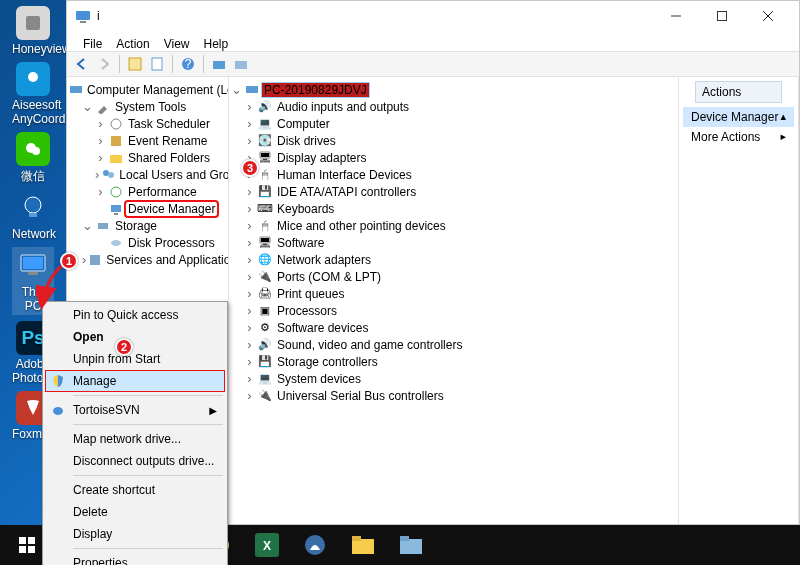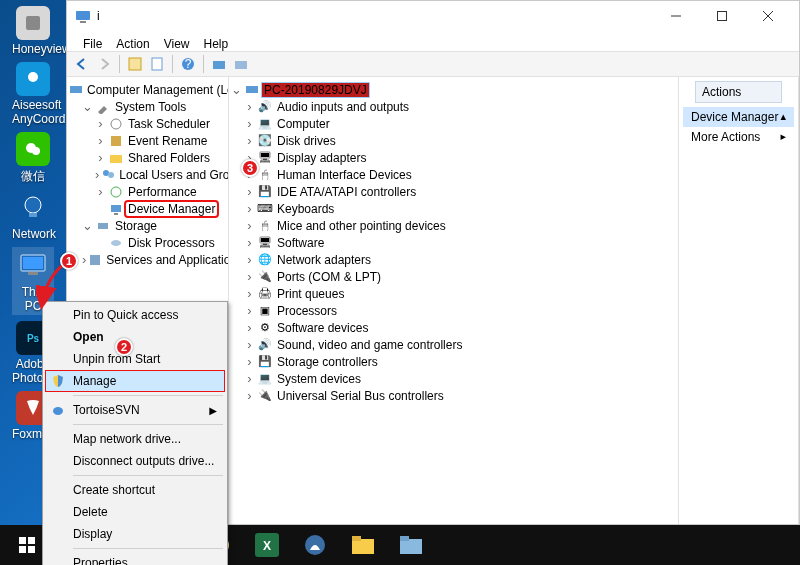--- a/index.html
+++ b/index.html
@@ -96,21 +96,21 @@
         </svg>
       </div><span>Network</span></div>
   <div class="dicon pc"><div class="ibox">
         <svg width="30" height="26">
           <rect x="3" y="2" width="24" height="16" rx="1" fill="#1e6bb8" stroke="#cfe6ff"></rect>
           <rect x="5" y="4" width="20" height="12" fill="#3d9bff"></rect>
           <rect x="10" y="19" width="10" height="3" fill="#888"></rect>
         </svg>
       </div><span>This PC</span></div>
   <div class="dicon ps"><div class="ibox">
-        <span style="color:#31c5f0;font-weight:700;font-size:10px">Ps</span>
+        <span style="color:#31c5f0;font-weight:700;font-size:19px">Ps</span>
       </div><span>Adobe Photosh...</span></div>
   <div class="dicon fm"><div class="ibox">
         <svg width="20" height="20">
           <path d="M4 3 Q10 1 16 3 Q14 10 10 17 Q6 10 4 3" fill="#fff"></path>
         </svg>
       </div><span>Foxmai...</span></div>
 </div>
 
 <div class="win">
   <div class="titlebar">

